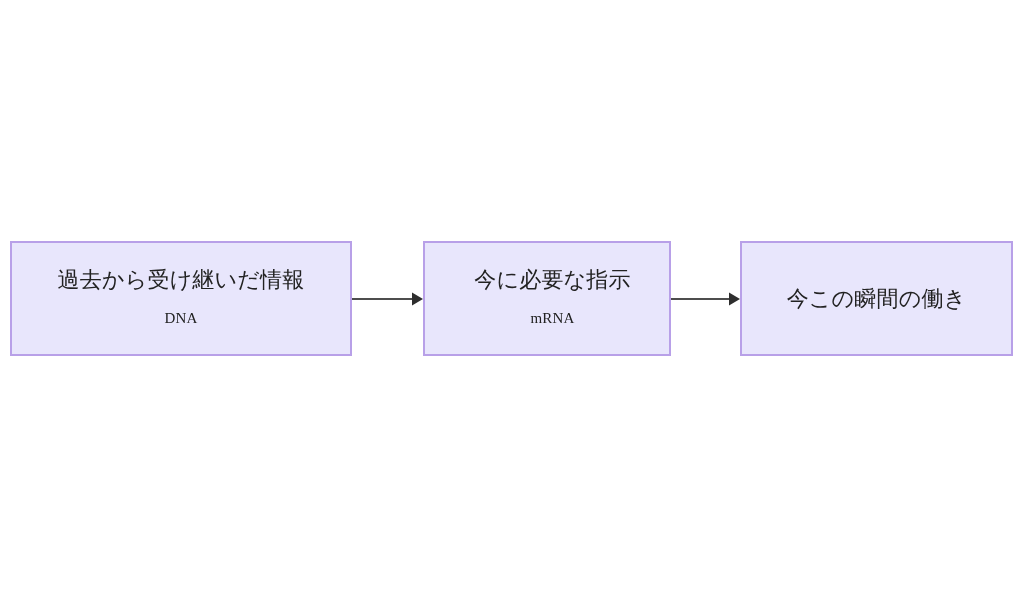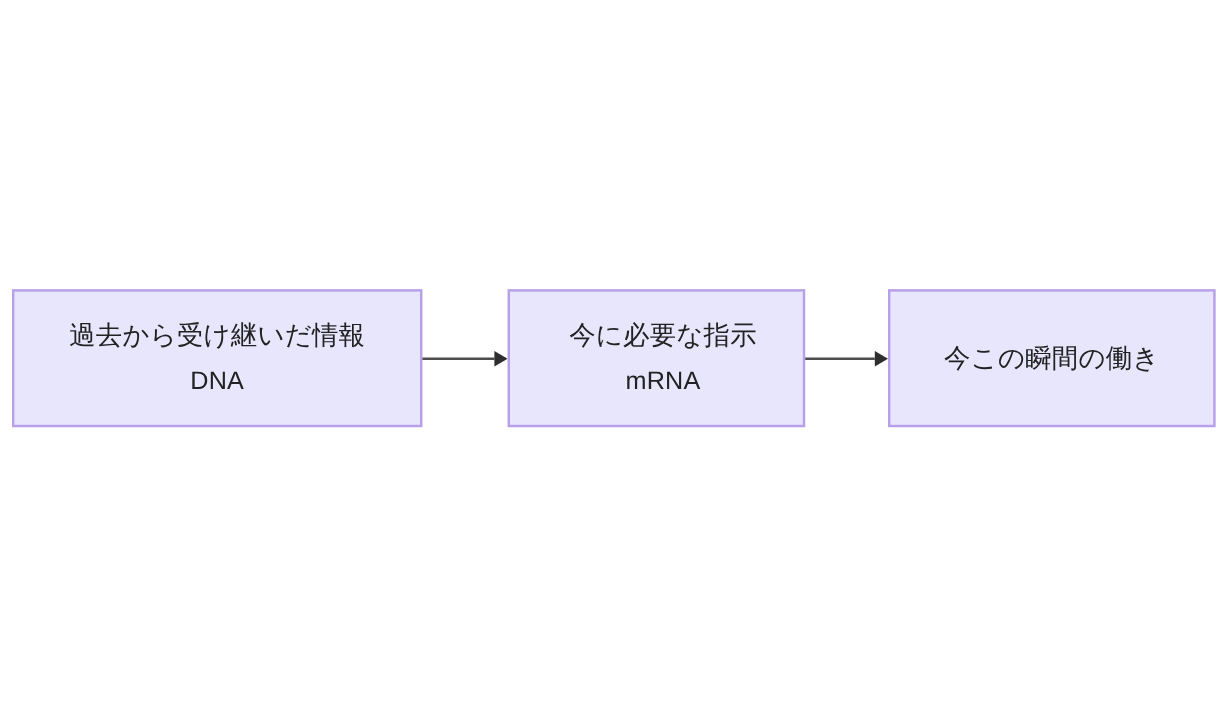--- a/index.html
+++ b/index.html
@@ -30,21 +30,22 @@
     text-align: center;
   }
   .node-line {
     color: #222222;
     font-size: 22px;
     line-height: 38px;
     letter-spacing: 0.2px;
     white-space: nowrap;
   }
   .node-line.secondary {
-    font-size: 21px;
+    font-size: 15px;
+    font-family: Liberation Serif, serif;
   }
   #node-dna {
     left: 10px;
     top: 241px;
     width: 342px;
     height: 115px;
   }
   #node-mrna {
     left: 423px;
     top: 241px;

